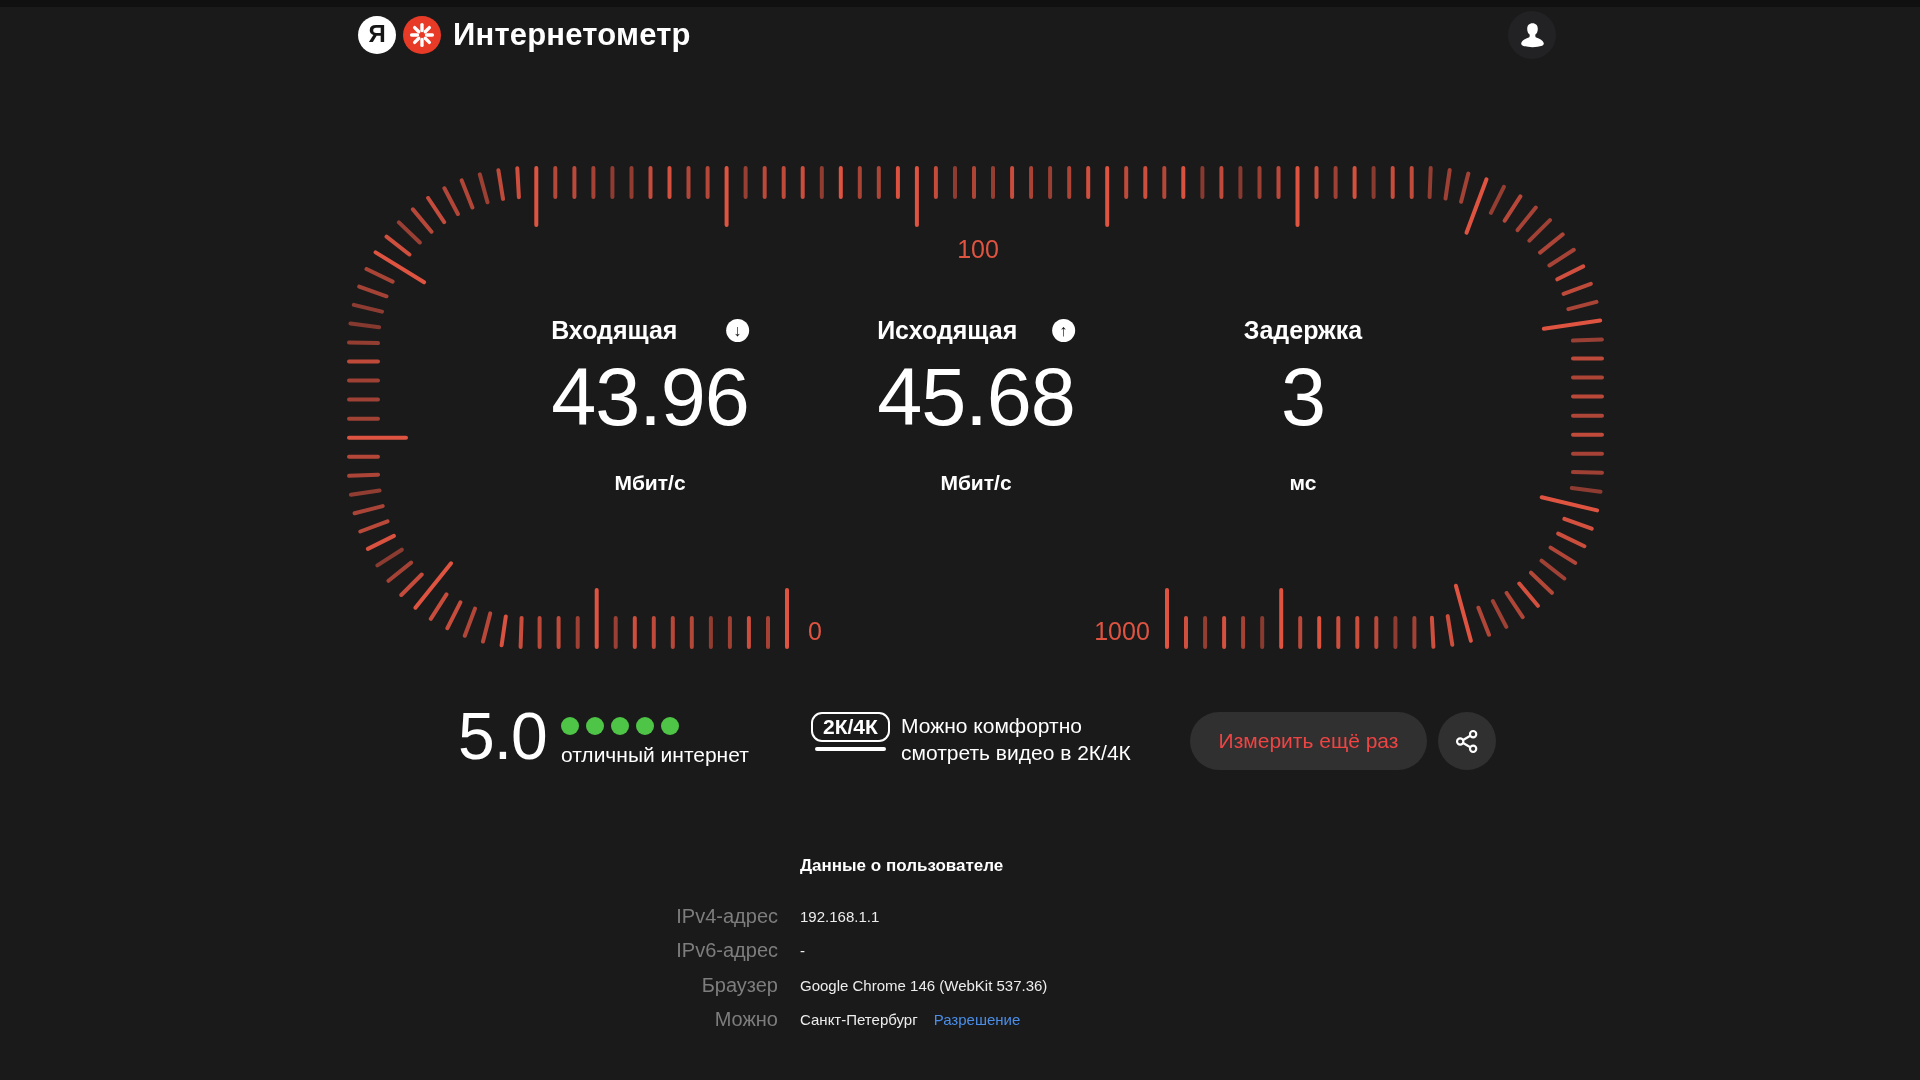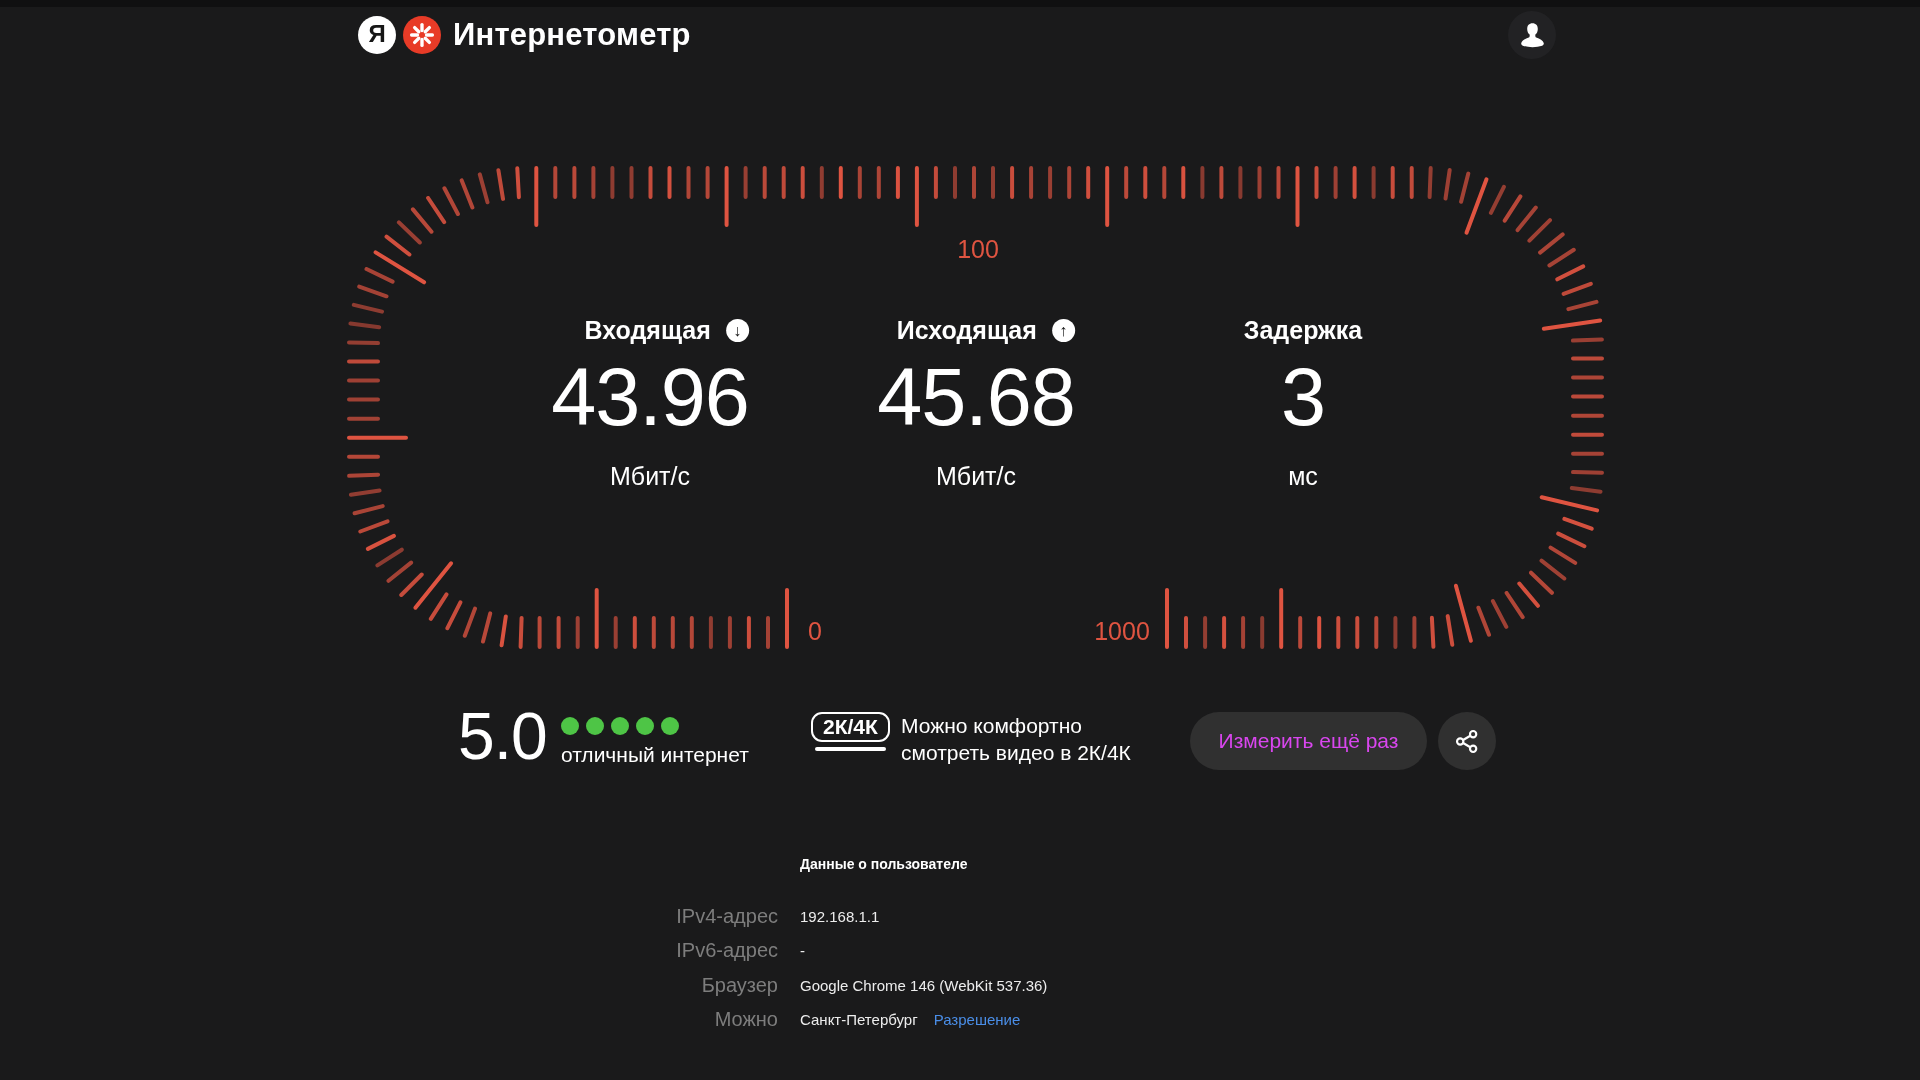--- a/index.html
+++ b/index.html
@@ -29,43 +29,43 @@
   .gauge{position:absolute;left:345px;top:164px;width:1261px;height:487px}
   .gauge svg{display:block}
   .glabel{position:absolute;transform:translateX(-50%);font-size:25px;color:var(--tick-red)}
   .g100{left:633px;top:71px}
   .g0{left:470px;top:453px}
   .g1000{left:777px;top:453px}
 
   
   .metric{position:absolute;top:316px;transform:translateX(-50%);text-align:center;white-space:nowrap}
   .m1{left:650px}.m2{left:976px}.m3{left:1303px}
-  .metric-label{display:flex;align-items:center;justify-content:flex-end;gap:15px;font-size:25px;font-weight:700}
+  .metric-label{display:flex;align-items:center;justify-content:space-between;gap:9px;font-size:25px;font-weight:700}
   .dir-icon{width:23px;height:23px;border-radius:50%;background:#fff;color:#141414;
     display:inline-flex;align-items:center;justify-content:center;font-size:16px;font-weight:700;line-height:1}
   .metric-value{margin-top:12px;font-size:81px;font-weight:400;line-height:1;letter-spacing:-1px}
-  .metric-unit{margin-top:24px;font-size:25px;font-weight:400}
+  .metric-unit{margin-top:33px;font-size:21px;font-weight:700}
 
   
   .rating-score{position:absolute;left:458px;top:703px;font-size:66px;font-weight:500;line-height:1;letter-spacing:-1px}
   .rating-info{position:absolute;left:561px;top:717px}
   .dots{display:flex;gap:7px}
   .dot{width:18px;height:18px;border-radius:50%;background:var(--dot-green)}
   .rating-caption{margin-top:8px;font-size:21px}
   .badge-group{position:absolute;left:811px;top:712px;text-align:center}
   .badge-box{border:2.5px solid #fff;border-radius:11px;padding:1px 10px;font-size:21px;font-weight:700}
   .badge-stand{height:3.5px;background:#fff;margin:5px 4px 0;border-radius:2px}
   .badge-caption{position:absolute;left:901px;top:712px;font-size:21px;line-height:27px}
   .retry-btn{position:absolute;left:1190px;top:712px;width:237px;height:58px;border-radius:29px;
-    background:var(--button-gray);border:none;color:#d946ef;font-size:21px;font-family:inherit;cursor:pointer}
+    background:var(--button-gray);border:none;color:#ef4444;font-size:21px;font-family:inherit;cursor:pointer}
   .share-btn{position:absolute;left:1438px;top:712px;width:58px;height:58px;border-radius:50%;
     background:var(--button-gray);border:none;display:flex;align-items:center;justify-content:center;cursor:pointer}
 
   
-  .ui-title{position:absolute;left:800px;top:856px;font-size:14px;font-weight:700}
+  .ui-title{position:absolute;left:800px;top:856px;font-size:17px;font-weight:700}
   .ui-rows{position:absolute;left:300px;top:899px}
   .ui-row{display:flex;align-items:center;height:34.5px}
   .ui-label{width:478px;text-align:right;color:var(--label-gray);font-size:20px;
     display:flex;justify-content:flex-end;align-items:center;gap:8px}
   .ui-value{margin-left:22px;font-size:15px;color:#ededed;display:flex;align-items:center;gap:16px}
   .help-icon{width:19px;height:19px;border-radius:50%;border:1.5px solid var(--label-gray);
     display:inline-flex;align-items:center;justify-content:center;font-size:13px;
     color:var(--label-gray);cursor:pointer;line-height:1}
   .link{color:var(--link-blue);text-decoration:none;cursor:pointer}
 </style>

